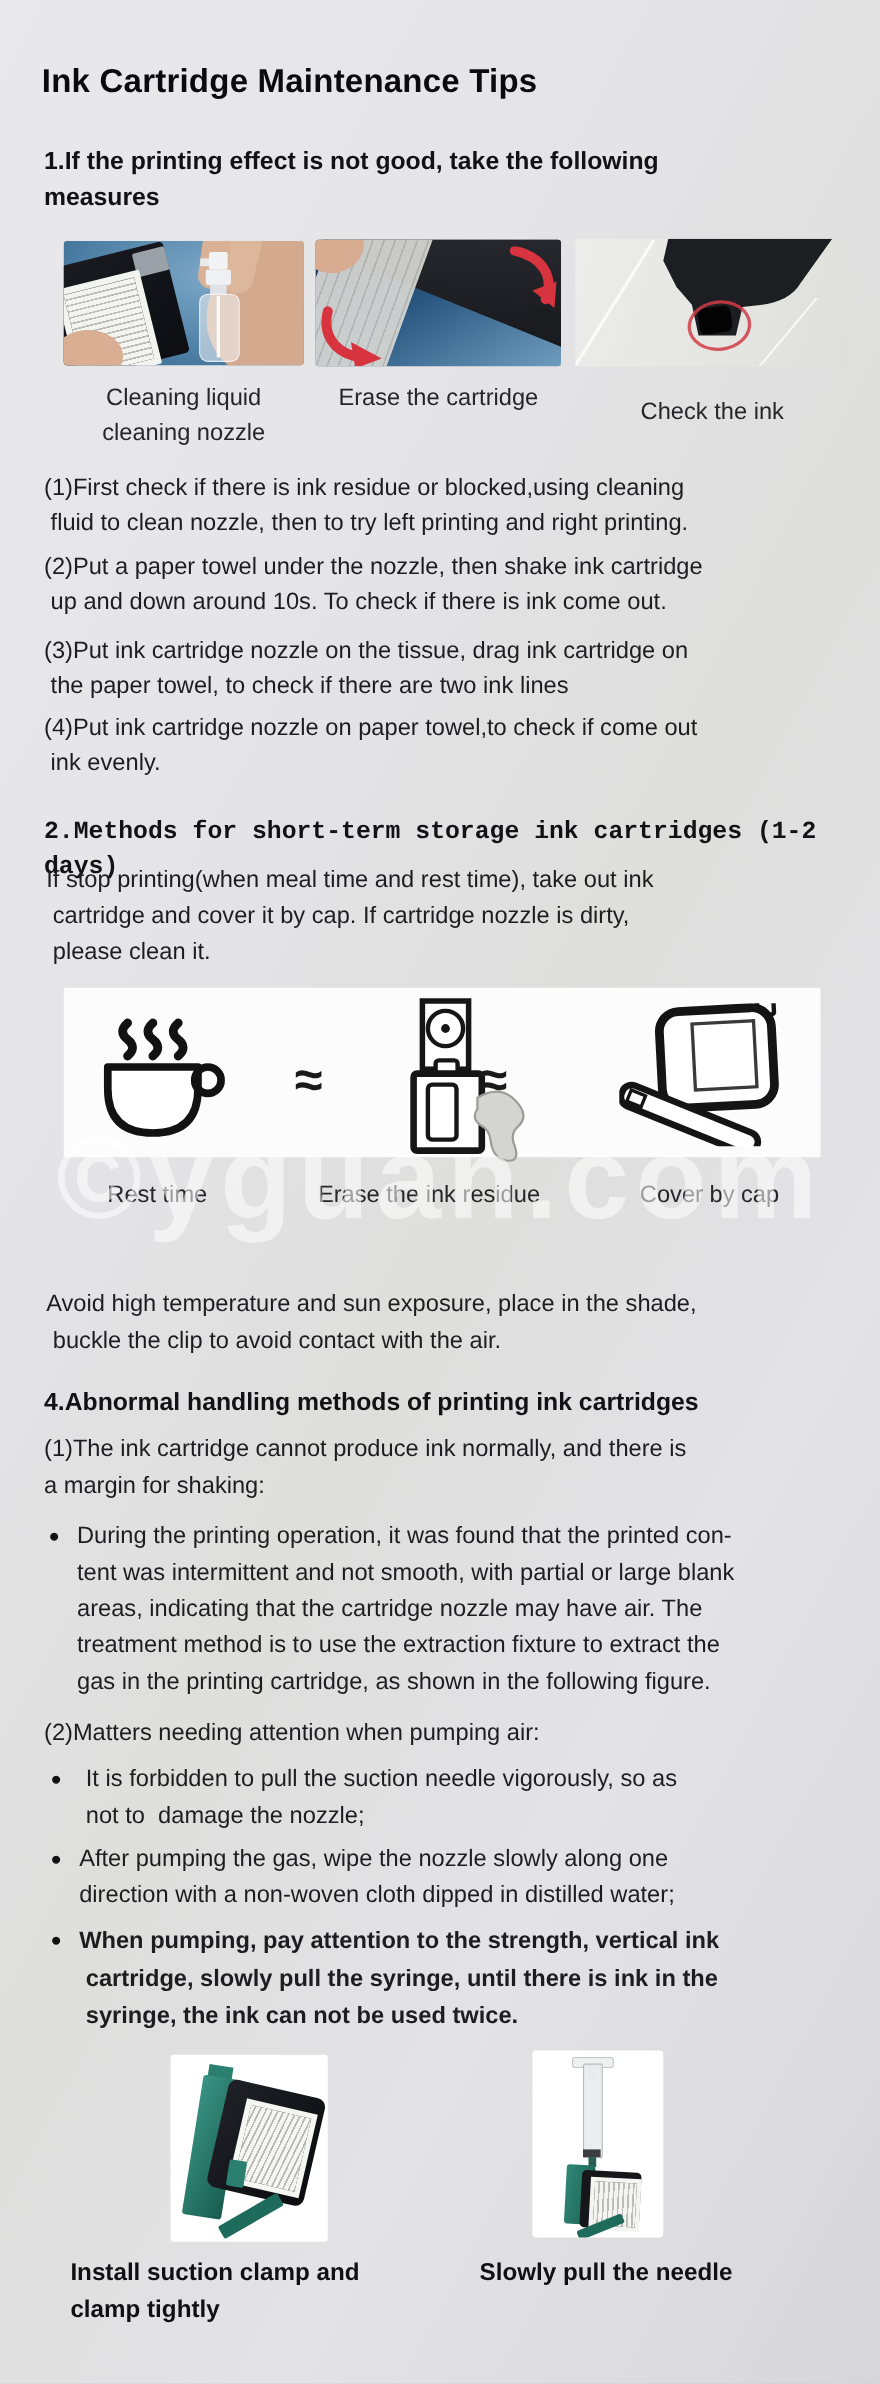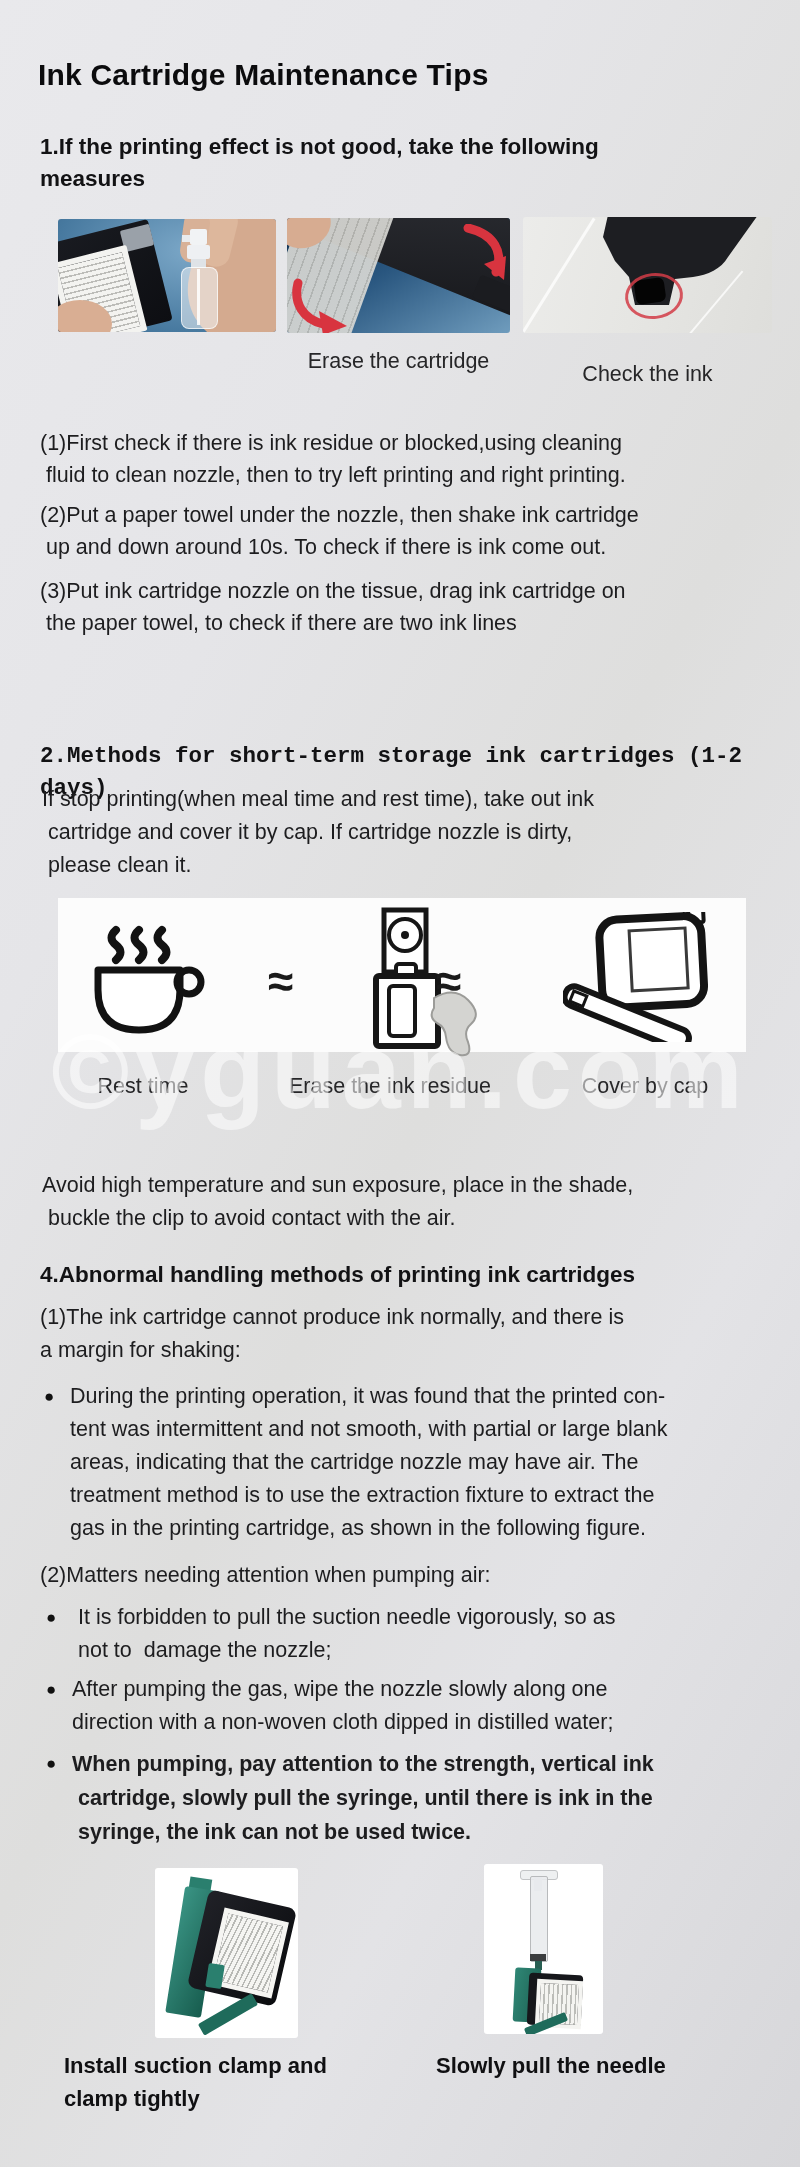--- a/index.html
+++ b/index.html
@@ -126,26 +126,28 @@
   <div class="abs photo photo3" style="left:523px;top:217px;width:249px;height:116px;">
     <div class="abs p3-streak" style="left:30px;top:-10px;width:3px;height:150px;transform:rotate(32deg);"></div>
     <div class="abs p3-streak" style="left:180px;top:40px;width:2px;height:120px;transform:rotate(40deg);"></div>
     <svg class="abs" style="left:0;top:0;" width="249" height="116" viewBox="0 0 249 116">
       <path d="M85 -2 L235 -2 L205 40 C198 52 185 58 170 60 L152 62 L146 88 L112 88 L106 60 L92 44 L80 20 Z" fill="#1d1e22"></path>
       <rect x="112" y="62" width="30" height="24" rx="6" fill="#040404" transform="rotate(-8 127 74)"></rect>
     </svg>
     <div class="abs p3-ring"></div>
   </div>
 
+  <div class="abs caption ml" style="left:58px;top:345px;width:218px;">Cleaning liquid<br>cleaning nozzle</div>
   <div class="abs caption ml" style="left:287px;top:345px;width:223px;">Erase the cartridge</div>
   <div class="abs caption ml" style="left:523px;top:345px;width:249px;margin-top:13px;">Check the ink</div>
 
   <div class="abs body-txt ml" style="left:40px;top:427px;">(1)First check if there is ink residue or blocked,using cleaning<br> fluid to clean nozzle, then to try left printing and right printing.</div>
   <div class="abs body-txt ml" style="left:40px;top:499px;">(2)Put a paper towel under the nozzle, then shake ink cartridge<br> up and down around 10s. To check if there is ink come out.</div>
   <div class="abs body-txt ml" style="left:40px;top:575px;">(3)Put ink cartridge nozzle on the tissue, drag ink cartridge on<br> the paper towel, to check if there are two ink lines</div>
+  <div class="abs body-txt ml" style="left:40px;top:645px;">(4)Put ink cartridge nozzle on paper towel,to check if come out<br> ink evenly.</div>
 
   <div class="abs h" style="left:40px;top:740px;font-family:Liberation Mono, monospace;">2.Methods for short-term storage ink cartridges (1-2 days)</div>
   <div class="abs body-txt lh33 ml" style="left:42px;top:783px;">If stop printing(when meal time and rest time), take out ink<br> cartridge and cover it by cap. If cartridge nozzle is dirty,<br> please clean it.</div>
 
   <div class="abs illu-box" style="left:58px;top:898px;width:688px;height:154px;">
     <svg class="abs" style="left:28px;top:26px;" width="120" height="112" viewBox="0 0 120 112">
       <path d="M30 6 q-9 8 0 15 q9 7 0 15" fill="none" stroke="#121212" stroke-width="8" stroke-linecap="round"></path>
       <path d="M53 6 q-9 8 0 15 q9 7 0 15" fill="none" stroke="#121212" stroke-width="8" stroke-linecap="round"></path>
       <path d="M76 6 q-9 8 0 15 q9 7 0 15" fill="none" stroke="#121212" stroke-width="8" stroke-linecap="round"></path>
       <path d="M12 46 H94 V66 Q94 106 53 106 Q12 106 12 66 Z" fill="#fff" stroke="#121212" stroke-width="7" stroke-linejoin="round"></path>

